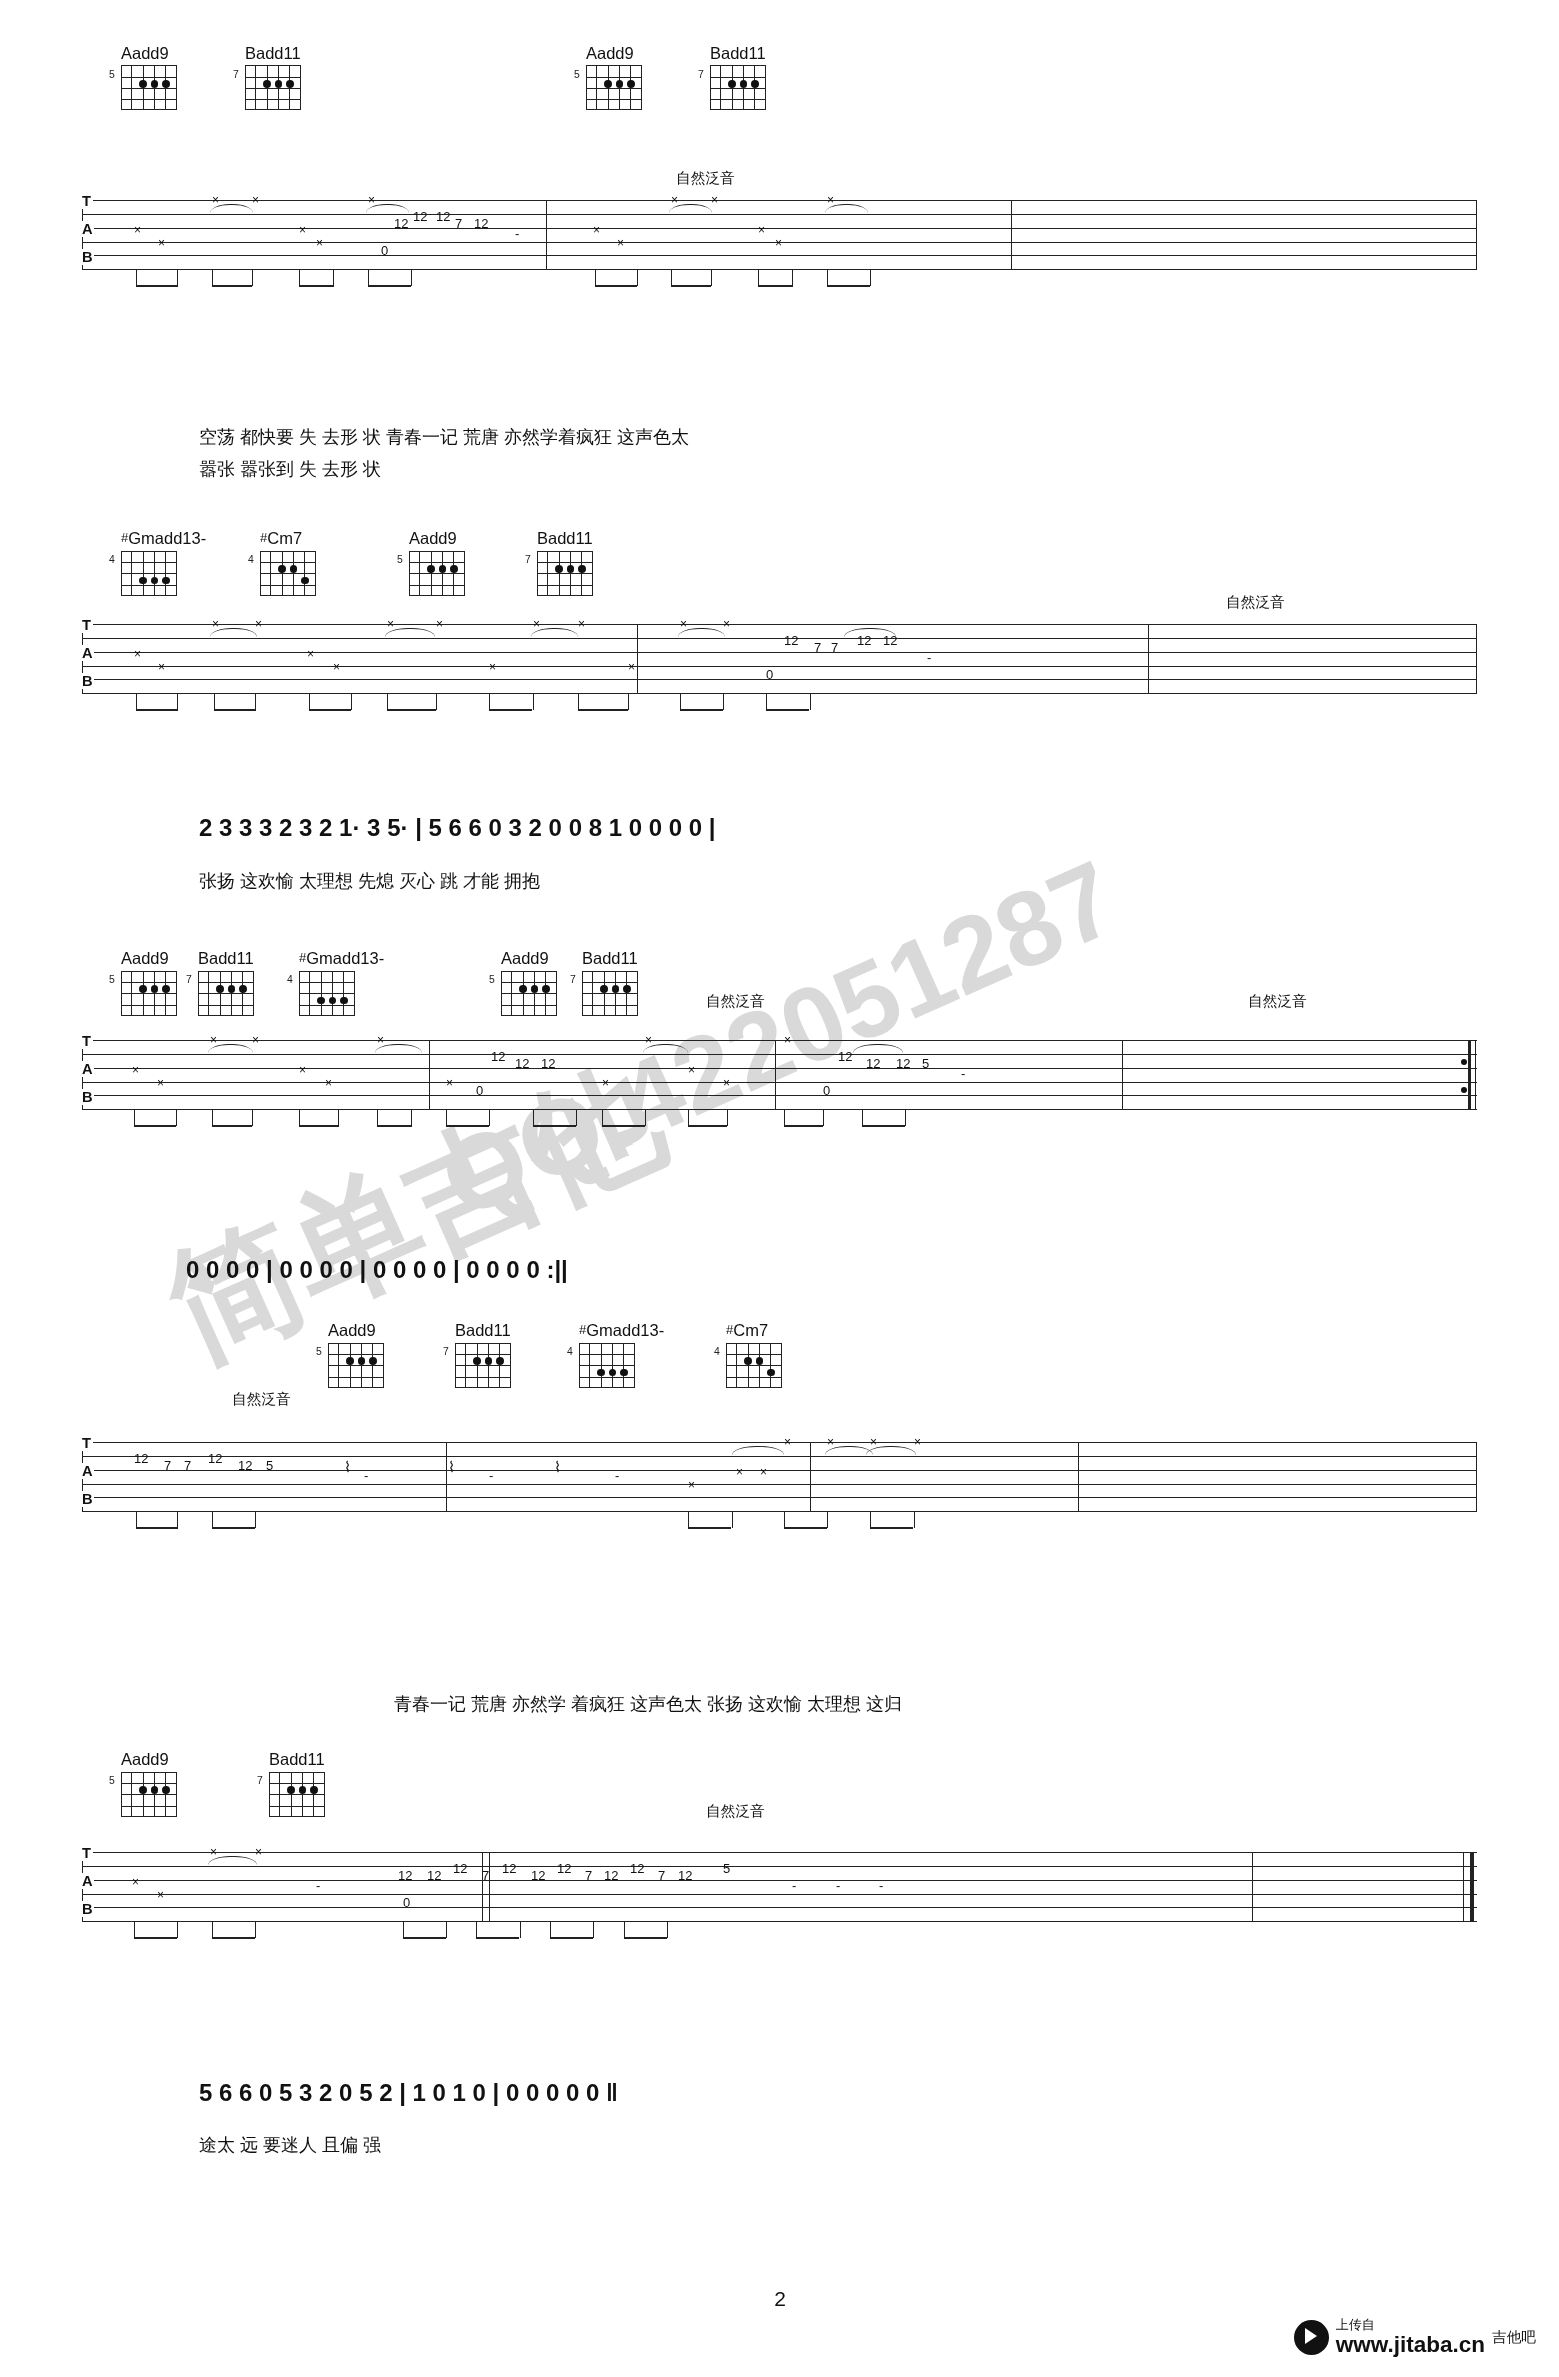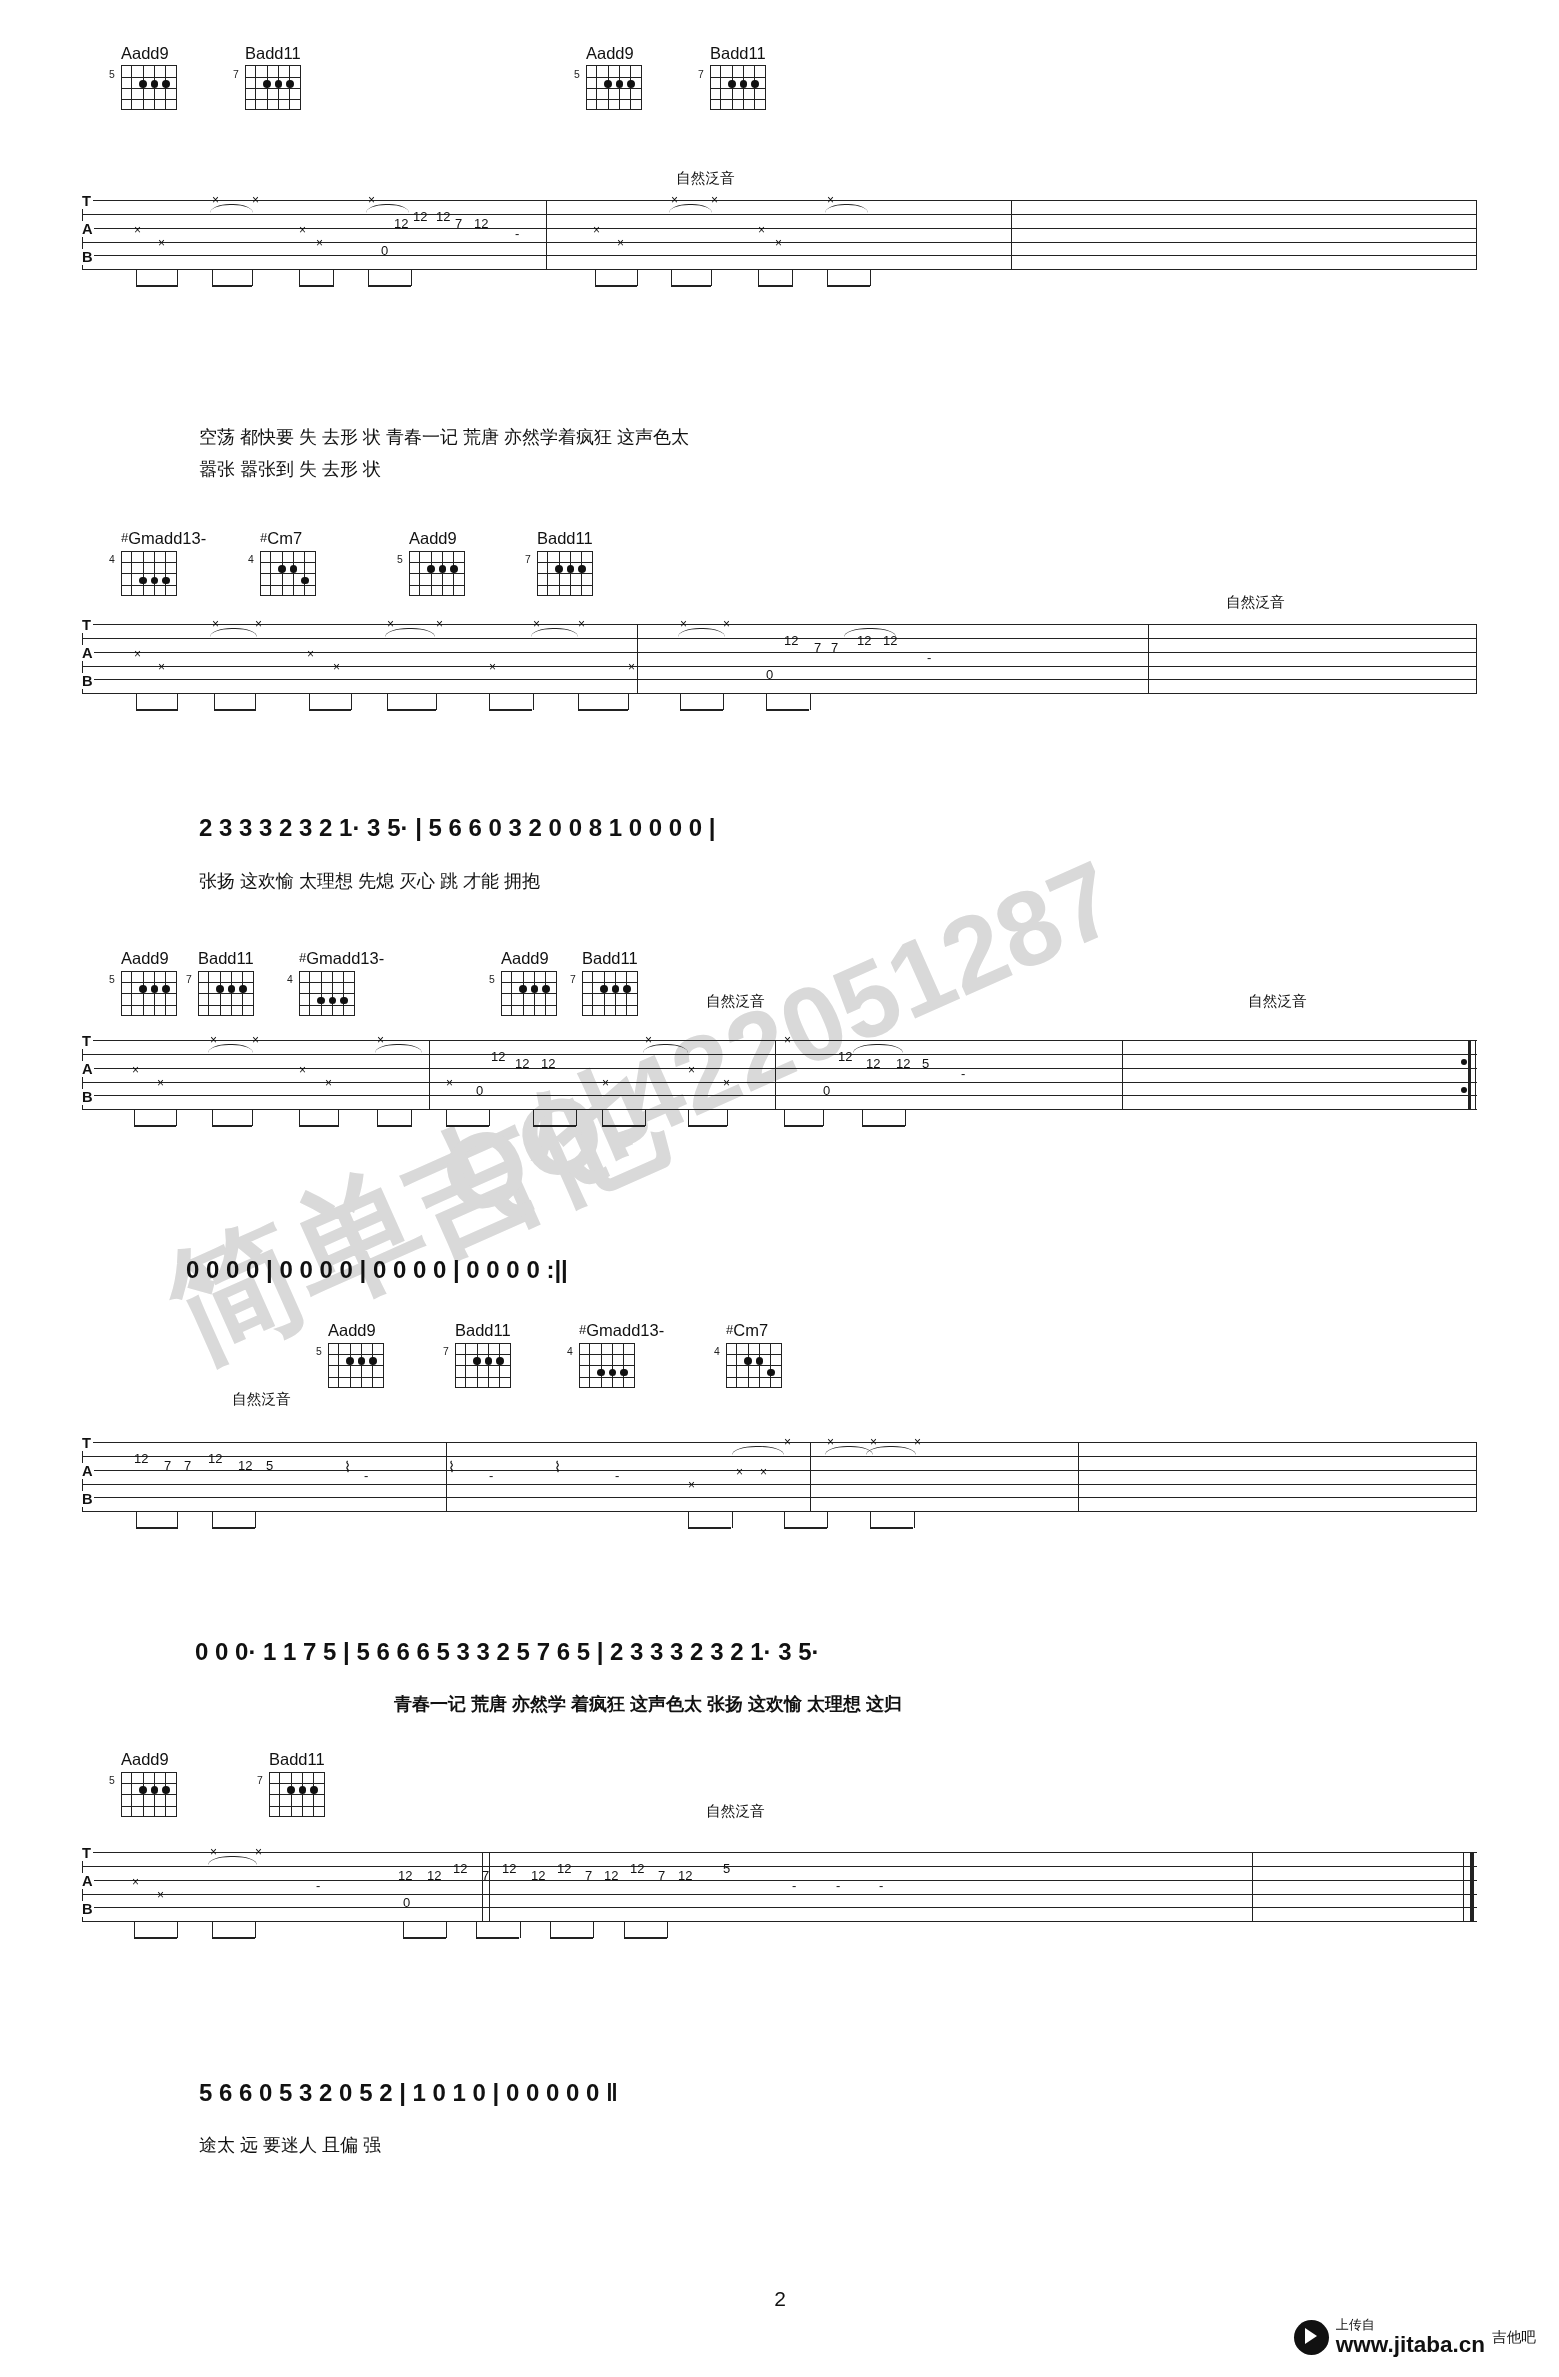--- a/index.html
+++ b/index.html
@@ -747,22 +747,21 @@
       <div class="beam" style="left:606px;top:85px;width:43px"></div>
       <div class="stem" style="left:702px;top:69px;height:17.3px"></div>
       <div class="stem" style="left:745px;top:69px;height:17.3px"></div>
       <div class="beam" style="left:702px;top:85px;width:43px"></div>
       <div class="stem" style="left:788px;top:69px;height:17.3px"></div>
       <div class="stem" style="left:832px;top:69px;height:17.3px"></div>
       <div class="beam" style="left:788px;top:85px;width:43px"></div>
     </div>
   </div>
 
-  <div class="numline" style="left:195px;top:1638px;">0    0    0· 1 1 7 5 | 5 6  6 6 5 3 3 2 5 7 6 5 | 2 3  3 3 2 3 2 1·   3 5·</div>
-  <div class="lyricline" style="left:394px;top:1692px;font-weight:bold;">青春一记  荒唐 亦然学 着疯狂 这声色太  张扬 这欢愉 太理想    这归</div>
+  <div class="lyricline" style="left:394px;top:1692px;">青春一记  荒唐 亦然学 着疯狂 这声色太  张扬 这欢愉 太理想    这归</div>
 
   <div class="system" style="top:1750px;height:269px;">
     <div class="chordbox" style="left:121px;top:0px;">
       <div class="chordname">Aadd9</div>
       <div class="grid">
         <div class="fretlabel">5</div>
         <div class="gbody">
           <div class="hline" style="top:0"></div>
             <div class="hline" style="top:11.3px"></div>
           <div class="hline" style="top:22.5px"></div>

